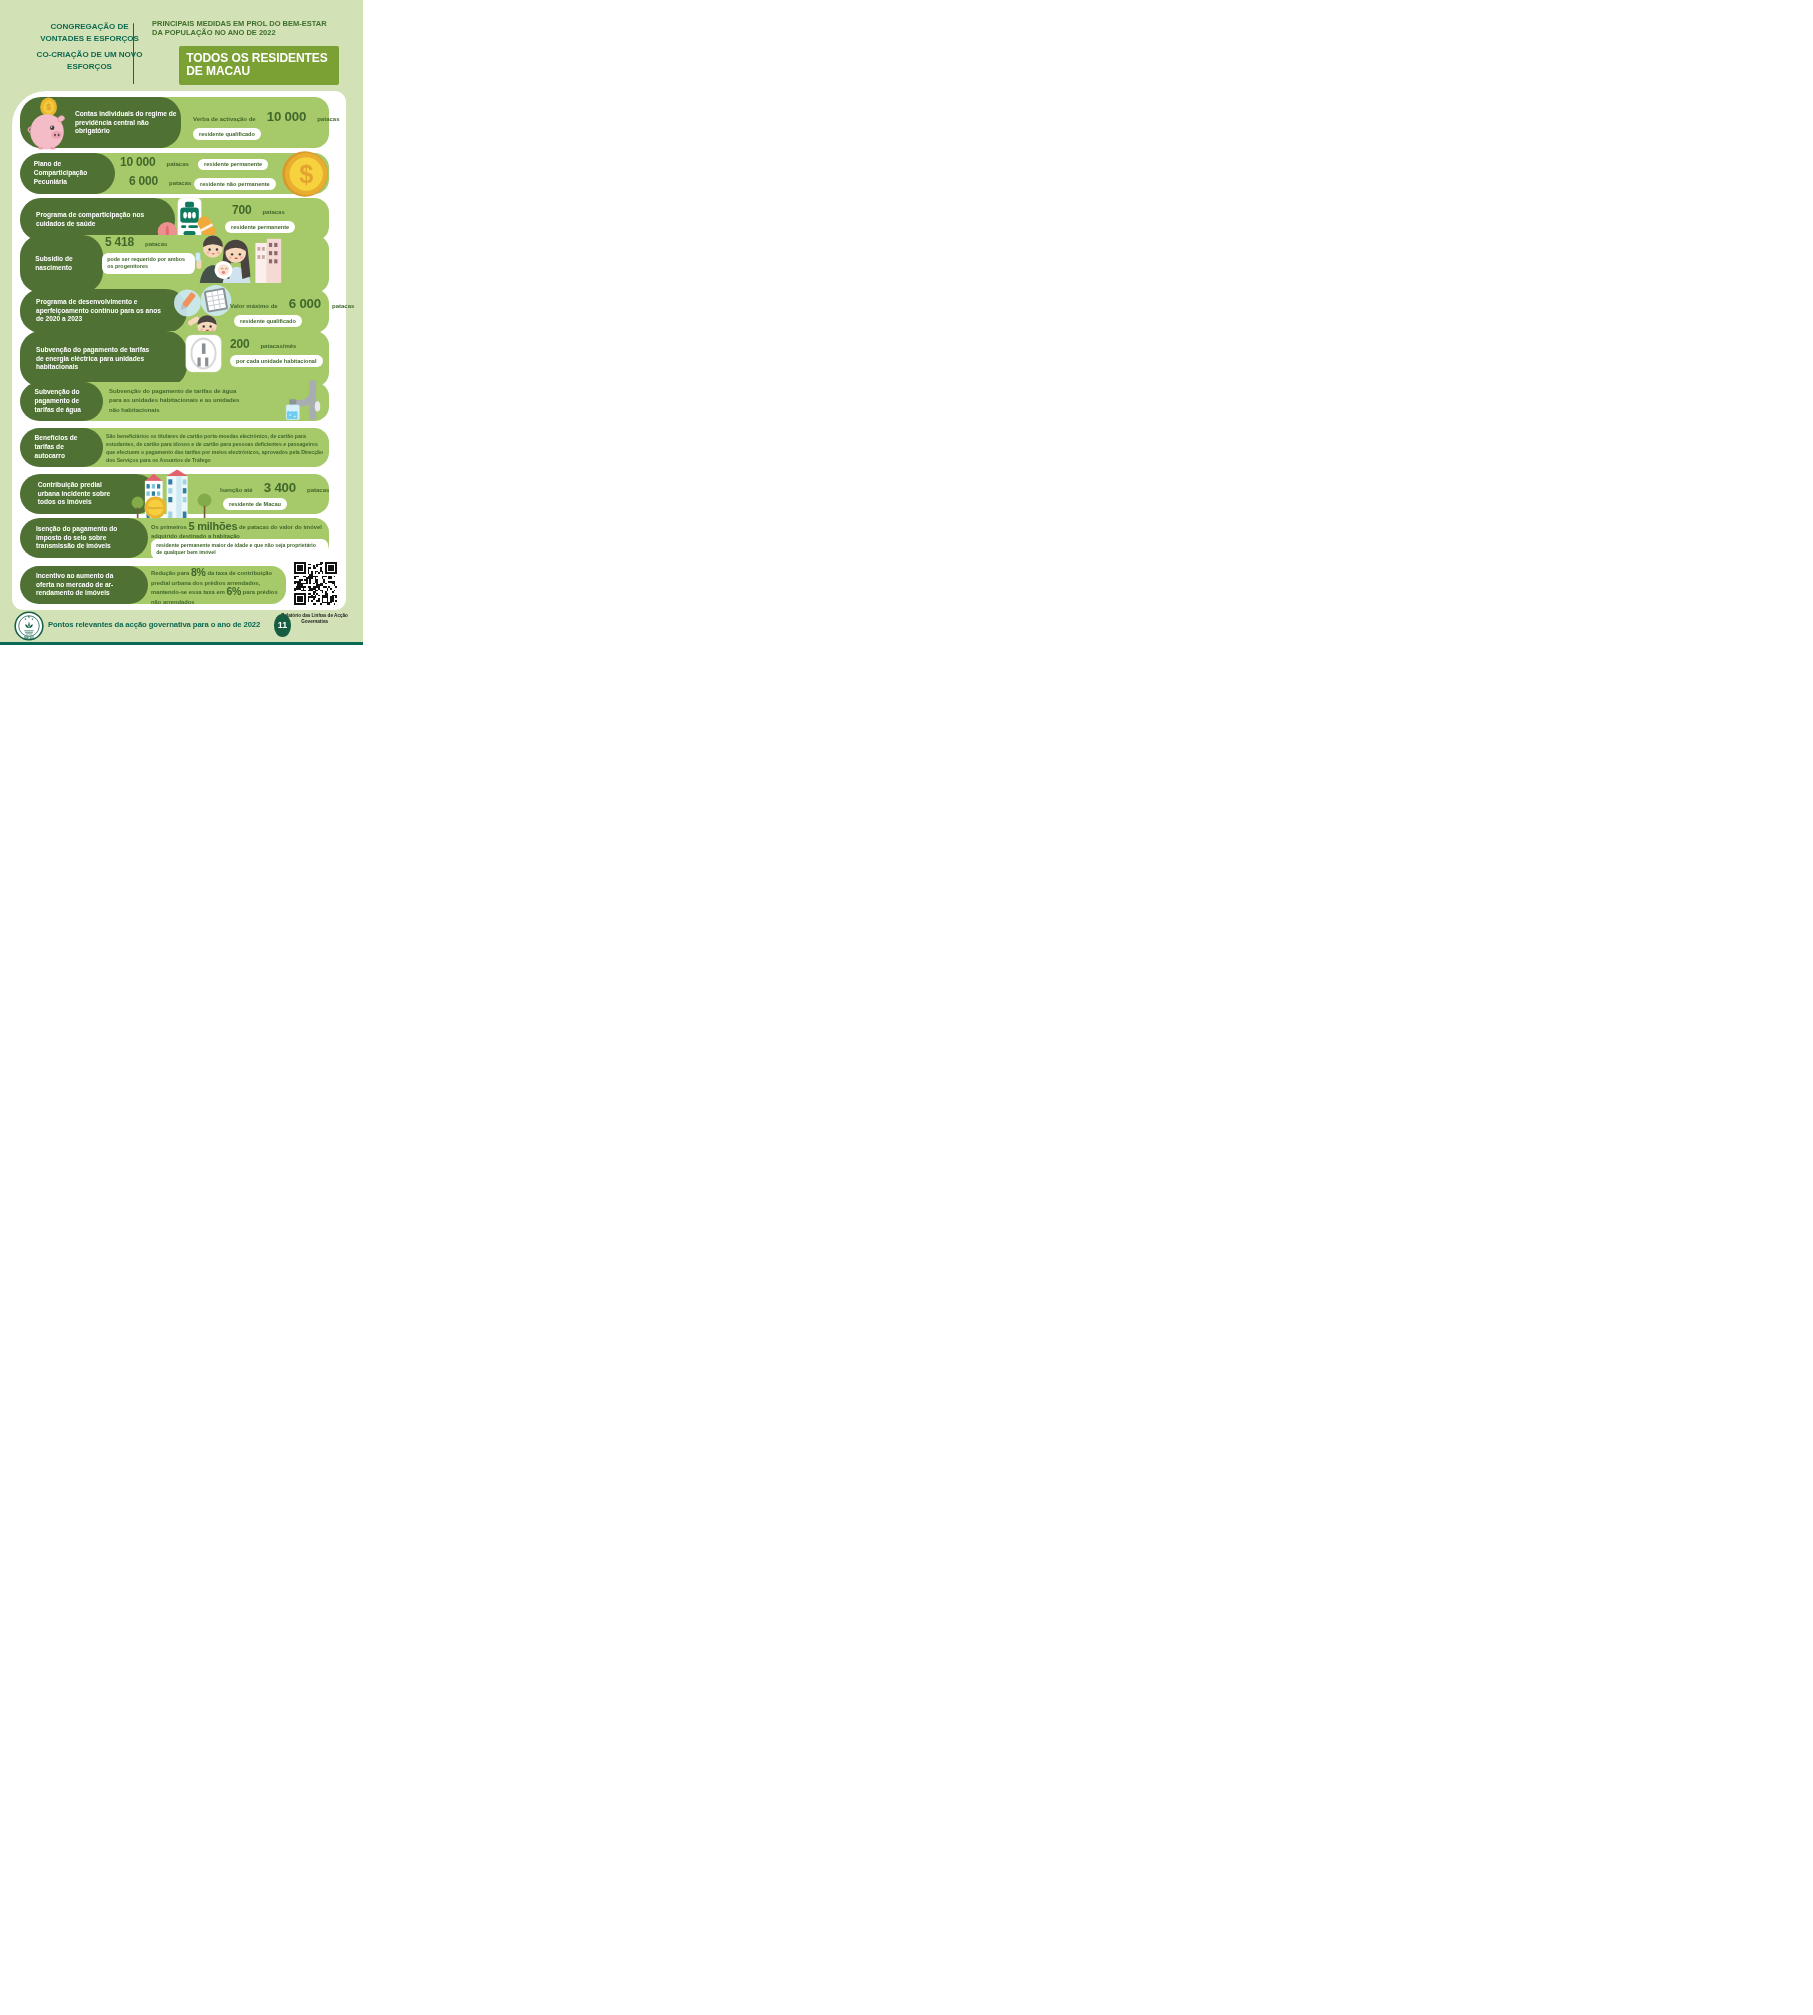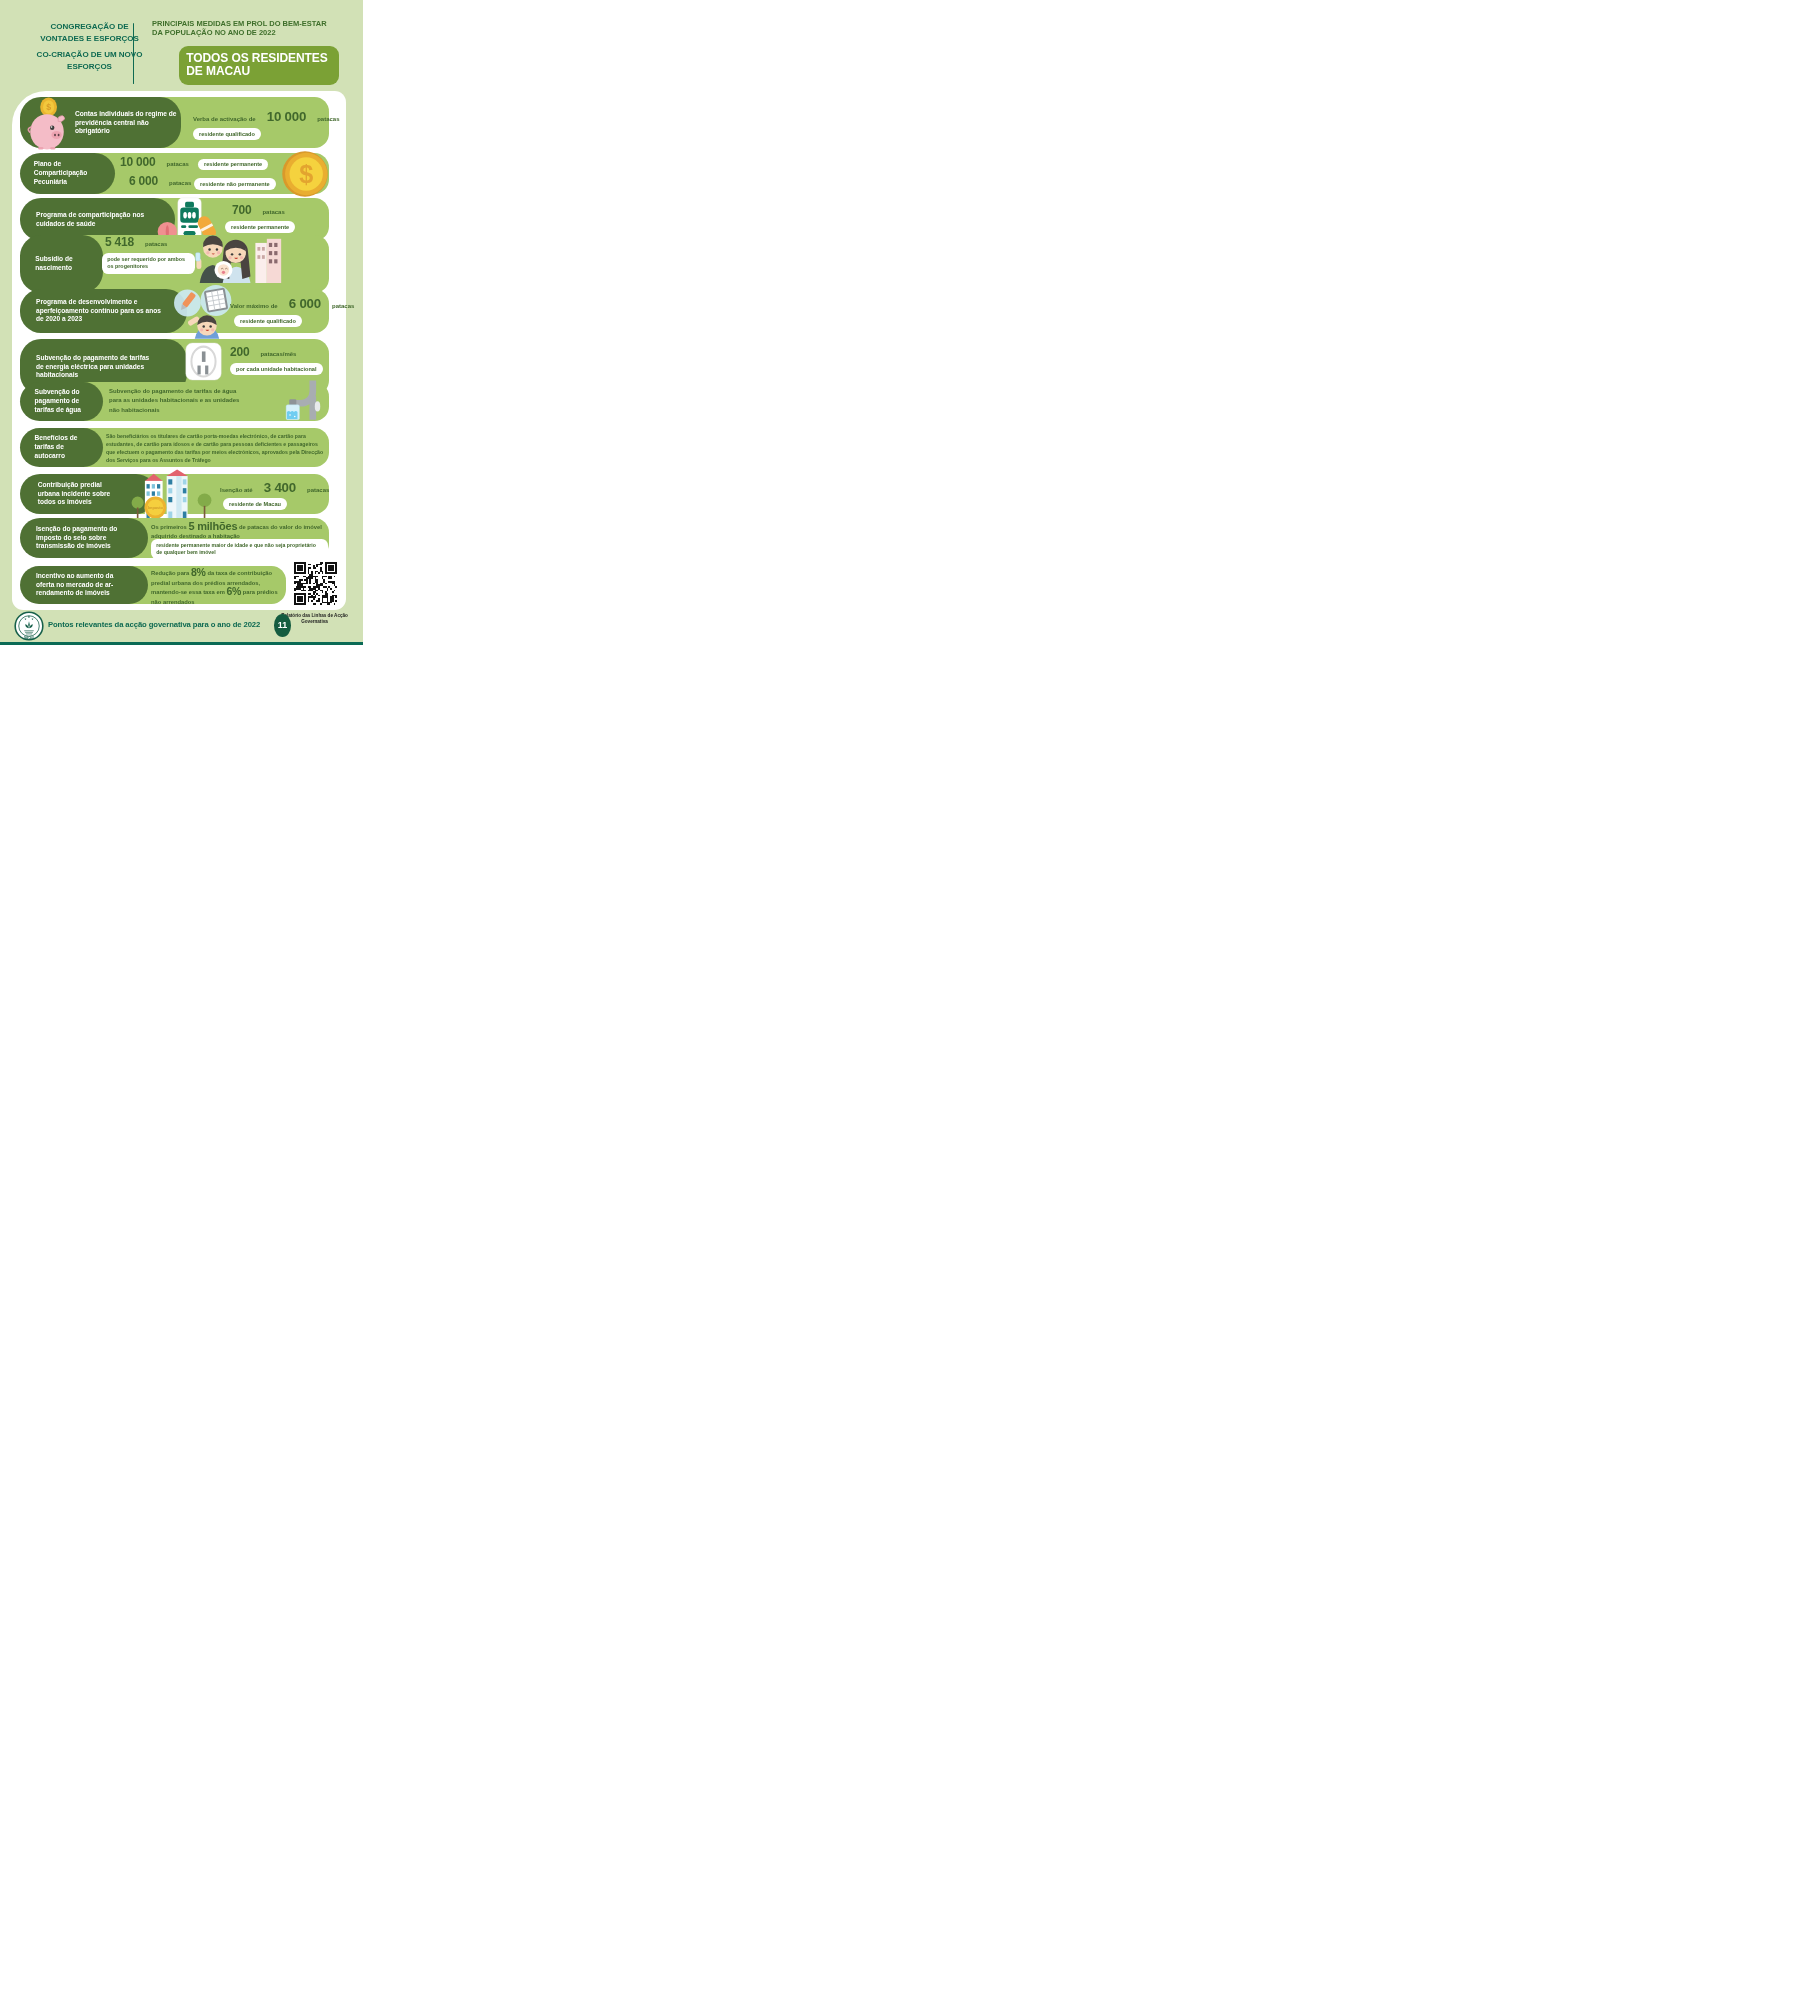--- a/index.html
+++ b/index.html
@@ -13,29 +13,29 @@
   .page{position:relative;width:363px;height:645px;background:var(--page_bg);overflow:hidden;}
 
   
   .hdr-left{position:absolute;left:12px;top:21px;width:121px;text-align:center;
     color:var(--header_teal);font-weight:700;font-size:8px;line-height:1.45;margin-left:17px;}
   .hdr-left p{margin-bottom:5.2px;}
   .hdr-divider{position:absolute;left:133px;top:23.4px;width:1.2px;height:61px;background:var(--header_teal);border-radius:0.8px;}
   .hdr-kicker{position:absolute;left:152px;top:18.5px;width:183px;color:var(--header_green);
     font-weight:700;font-size:7.5px;line-height:1.3;}
   .title-box{position:absolute;left:179px;top:46px;width:160px;height:39px;background:var(--title_box);
-    border-radius:9px;color:#fff;font-weight:700;font-size:12px;line-height:1.1;
+    border-radius:2px;color:#fff;font-weight:700;font-size:12px;line-height:1.1;
     padding:6px 7.3px;letter-spacing:-0.1px;}
 
   
   .container{position:absolute;left:12px;top:91px;width:334px;height:519px;background:var(--container_bg);
     border-radius:34px 11.3px 11.3px 11.3px;}
   .row{position:absolute;left:0;width:100%;}
   .r1{top:6.4px;height:51px}.r2{top:62px;height:41px}.r3{top:107px;height:43px}
-  .r4{top:144px;height:58px}.r5{top:198px;height:44px}.r6{top:248px;height:56px}
+  .r4{top:144px;height:58px}.r5{top:198px;height:44px}.r6{top:240px;height:56px}
   .r7{top:291px;height:39px}.r8{top:337px;height:39px}.r9{top:383px;height:40px}
   .r10{top:427px;height:40px}.r11{top:475px;height:38px}
 
   .light{position:absolute;top:0;bottom:0;right:17px;background:var(--row_light);border-radius:14.5px;}
   .r1 .light{left:69px}.r2 .light{left:60px}.r3 .light{left:81px}.r4 .light{left:60px}
   .r5 .light{left:101px}.r6 .light{left:101px}.r7 .light{left:60px}.r8 .light{left:60px}
   .r9 .light{left:81px}.r10 .light{left:81px}.r11 .light{left:81px;right:60px}
 
   .dark{position:absolute;left:8px;top:0;bottom:0;background:var(--row_dark);border-radius:21px;
     color:#fff;display:flex;align-items:center;}

